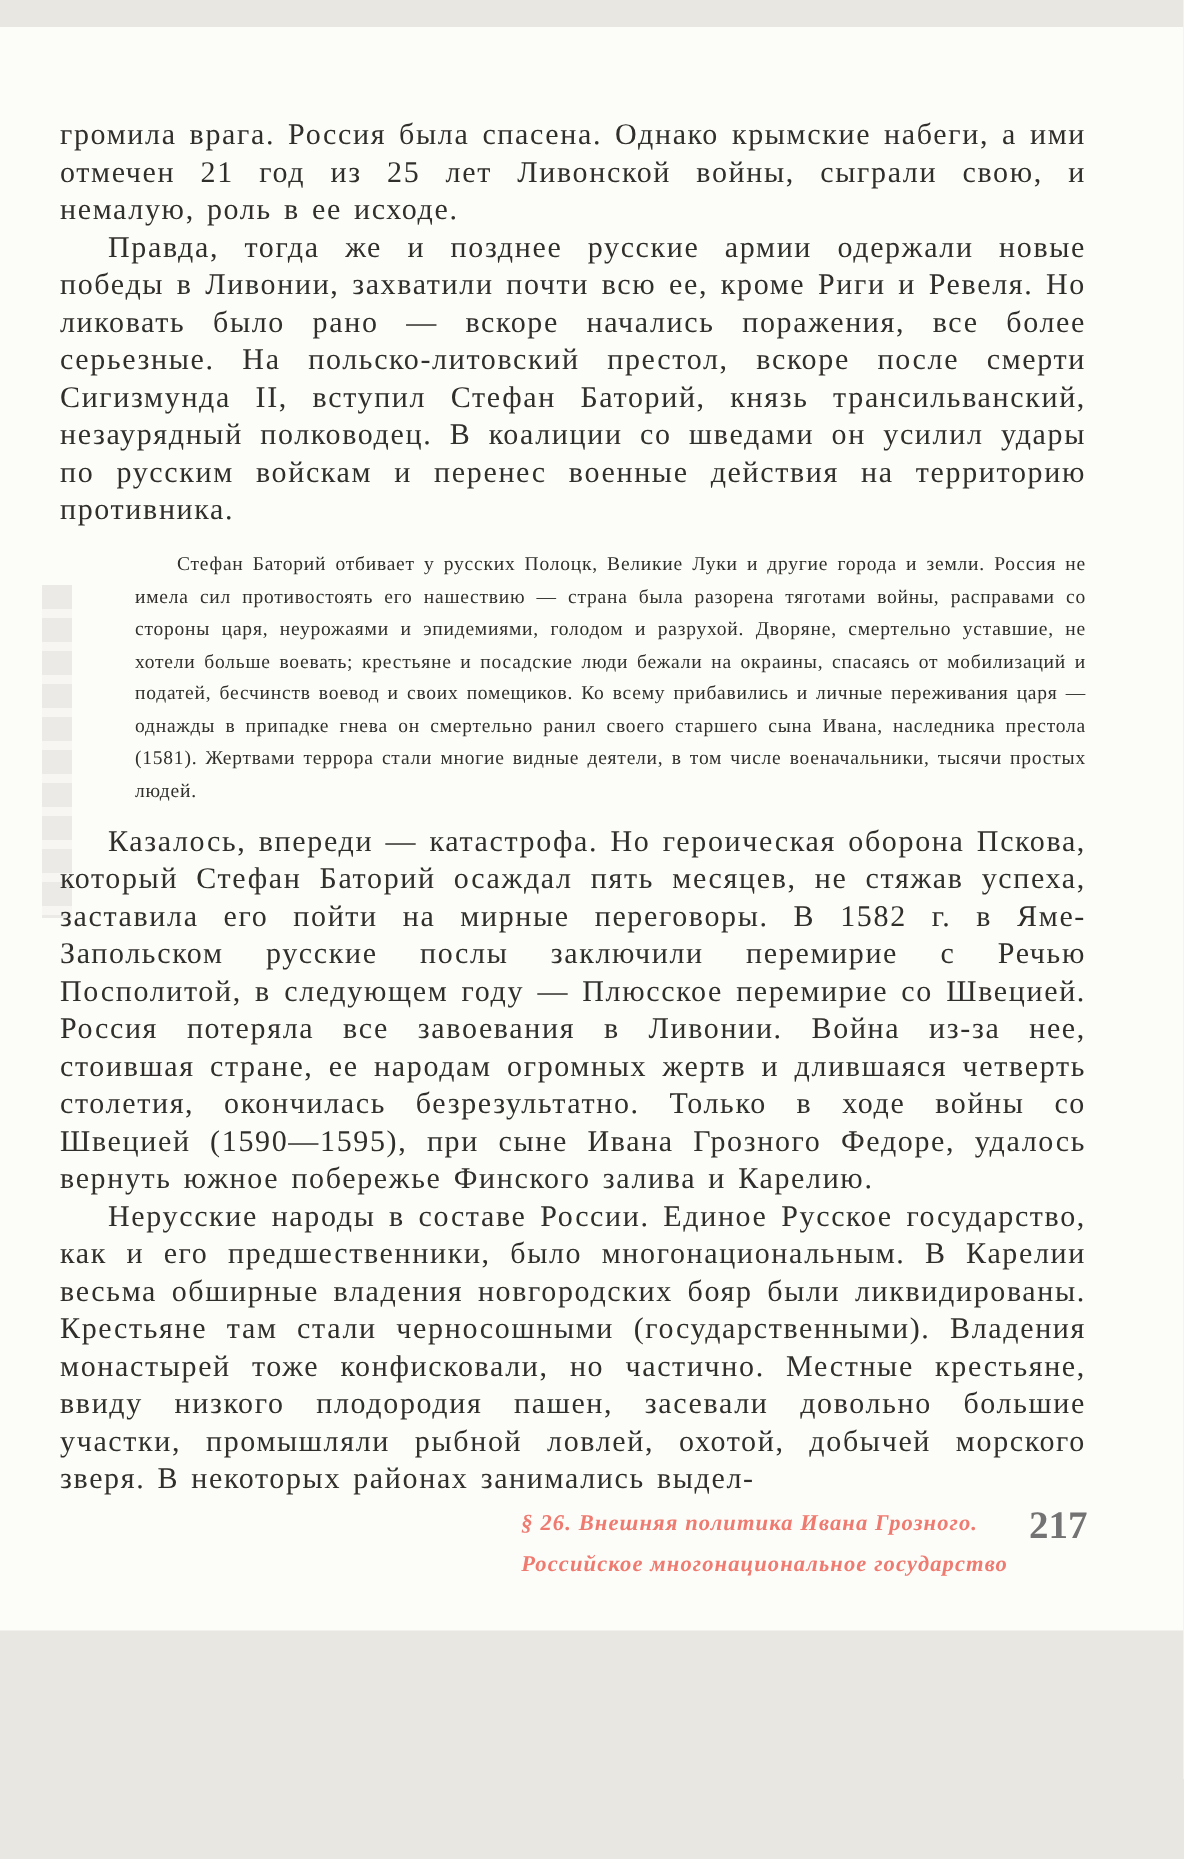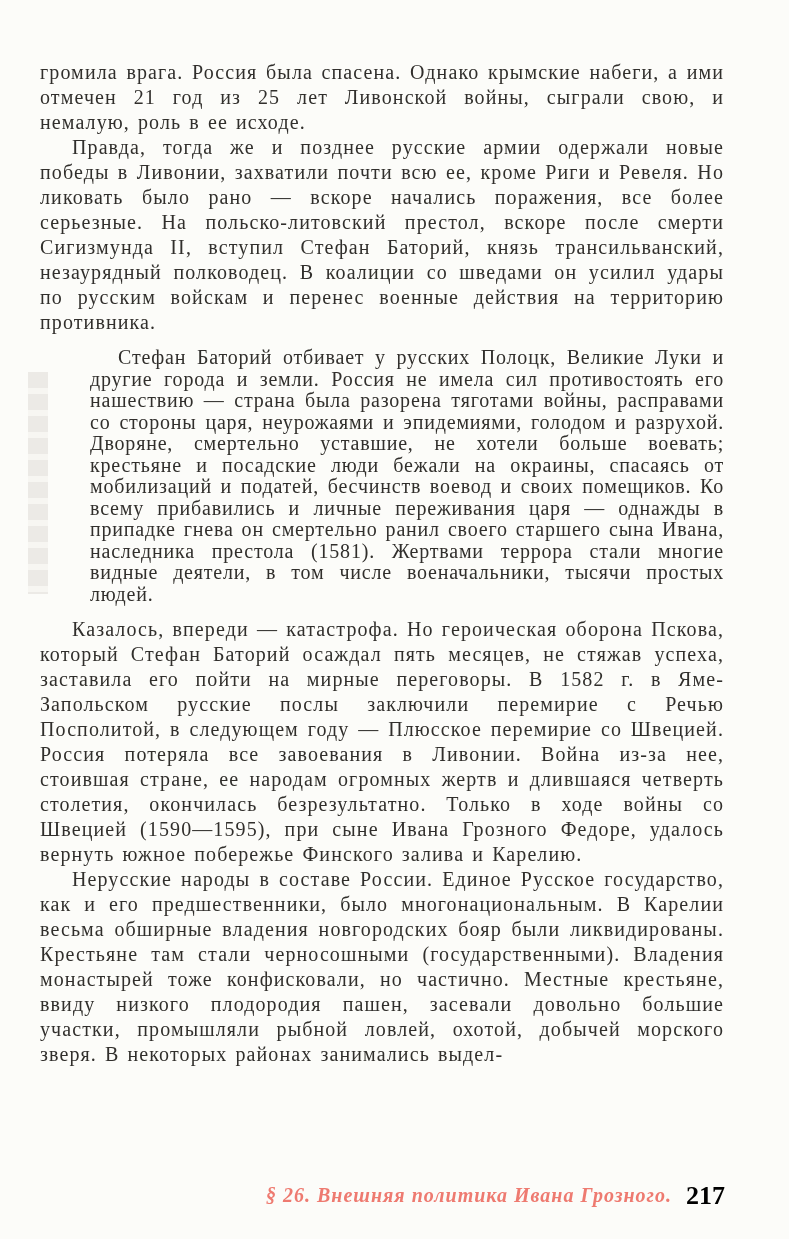--- a/index.html
+++ b/index.html
@@ -4,42 +4,43 @@
 <style>
   * { box-sizing: border-box; }
   html, body { margin: 0; padding: 0; }
   body {
     width: 789px; height: 1239px;
     background: #e9e7e2;
     font-family: "Liberation Serif", serif;
   }
   .page {
     position: relative;
-    width: 789px; height: 1239px;
+    width: 789px; height: 1069px;
     background: #fcfcf9;
     overflow: hidden;
     color: #312f2c;
+    margin-top: 18px;
   }
   .content {
     position: absolute;
     left: 40px; top: 60px; width: 684px;
     text-align: justify;
   }
   p { margin: 0; }
   .para {
     font-size: 20px;
     line-height: 25px;
     letter-spacing: 0.055em;
     word-spacing: 0.10em;
     text-indent: 32px;
   }
   .para.first { text-indent: 0; }
   .inset {
     margin: 12px 0 12px 50px;
-    font-size: 20px;
+    font-size: 13px;
     line-height: 21.5px;
     letter-spacing: 0.04em;
     text-indent: 28px;
     font-family: Liberation Serif, serif;
   }
   .i { }
   .b { font-weight: normal; }
   .margin-bar {
     position: absolute;
     left: 28px; top: 372px;
@@ -48,32 +49,32 @@
   }
   .footer {
     position: absolute;
     right: 64px; bottom: 30px;
     display: flex;
     align-items: flex-start;
   }
   .footer-lines {
     font-style: italic;
     font-weight: bold;
-    font-size: 20px;
+    font-size: 15px;
     line-height: 27px;
     letter-spacing: 0.05em;
     color: #ee7a70;
   }
   .page-num {
     font-style: normal;
     font-weight: bold;
     font-size: 26px;
     line-height: 27px;
     margin-left: 14px;
-    color: #000000;
+    color: #737373;
   }
 </style>
 </head>
 <body>
 
 <div class="page">
 
   <div class="margin-bar"></div>
 
   <div class="content">
@@ -86,17 +87,18 @@
 
     <p class="para"><span>Казалось, впереди — катастрофа. Но героическая оборона Пскова, который Стефан Баторий осаждал пять месяцев, не стяжав успеха, заставила его пойти на мирные переговоры. В </span><span class="b">1582 г.</span><span> в Яме-Запольском русские послы заключили перемирие с Речью Посполитой, в следующем году — Плюсское перемирие со Швецией. Россия потеряла все завоевания в Ливонии. Война из-за нее, стоившая стране, ее народам огромных жертв и длившаяся четверть столетия, окончилась безрезультатно. Только в ходе войны со Швецией (1590—1595), при сыне Ивана Грозного </span><span class="i">Федоре</span><span>, удалось вернуть южное побережье Финского залива и Карелию.</span></p>
 
     <p class="para"><span class="b">Нерусские народы в составе России.</span><span> Единое Русское государство, как и его предшественники, было многонациональным. В Карелии весьма обширные владения новгородских бояр были ликвидированы. Крестьяне там стали черносошными (государственными). Владения монастырей тоже конфисковали, но частично. Местные крестьяне, ввиду низкого плодородия пашен, засевали довольно большие участки, промышляли рыбной ловлей, охотой, добычей морского зверя. В некоторых районах занимались выдел-</span></p>
 
   </div>
 
   <footer class="footer">
     <div class="footer-lines">
       <div>§ 26. Внешняя политика Ивана Грозного.</div>
+      <div>Российское многонациональное государство</div>
     </div>
     <div class="page-num">217</div>
   </footer>
 
 </div>
 
 </body></html>

